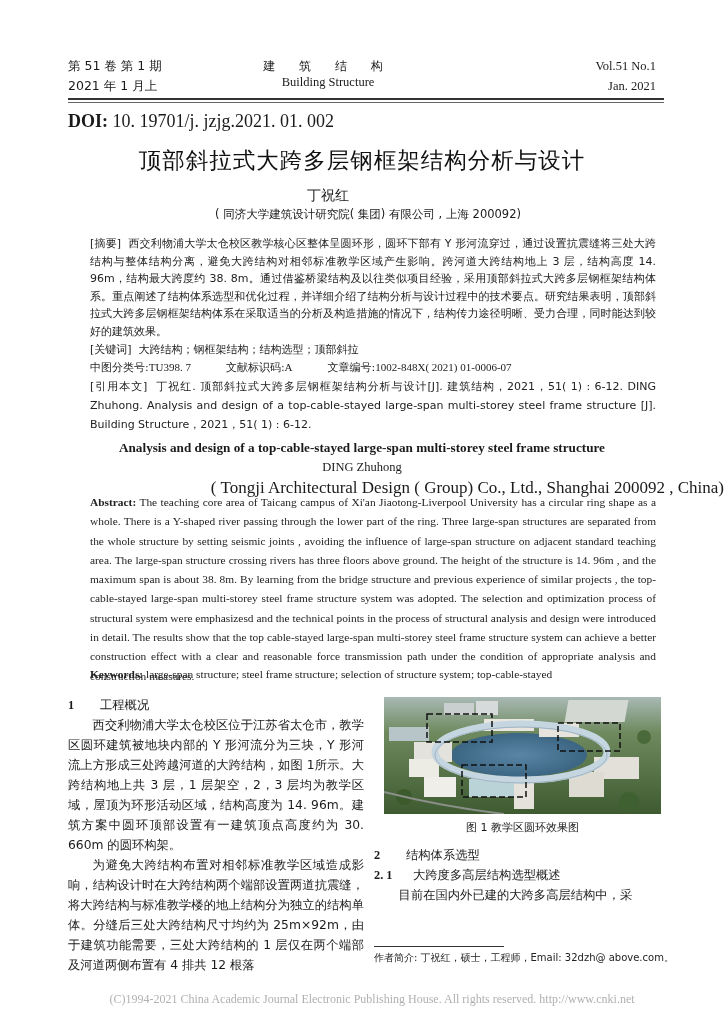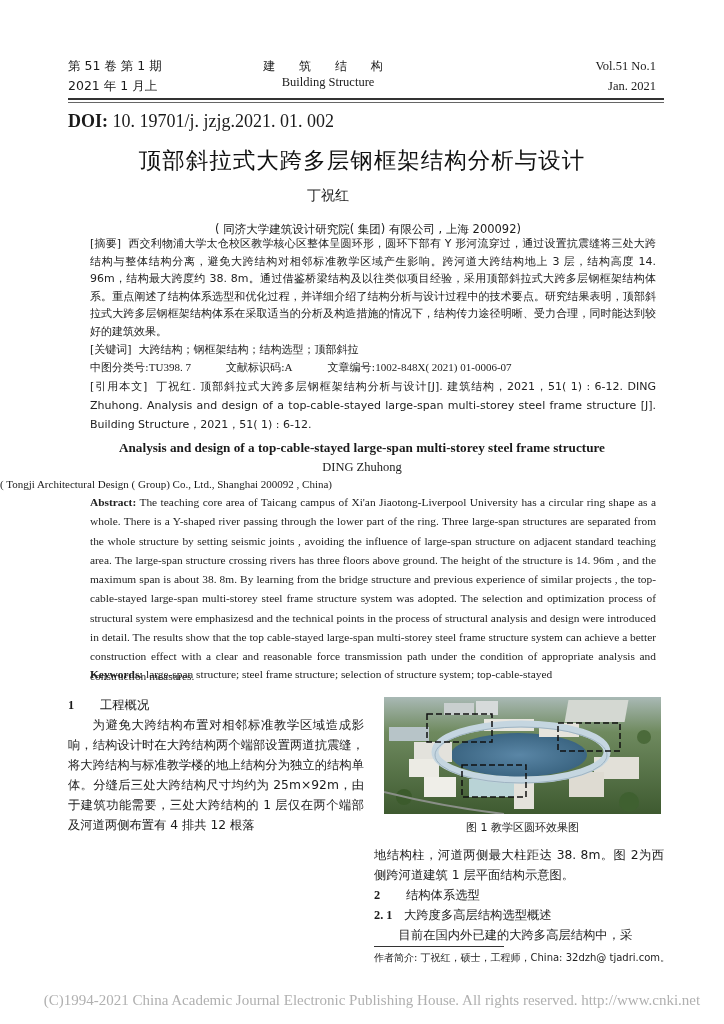--- a/index.html
+++ b/index.html
@@ -16,48 +16,48 @@
   .hdr-r { right: 68px; text-align: right; }
   .hdr-cn { letter-spacing: 10px; font-family: "DejaVu Sans", sans-serif; font-size: 12px; }
   .rule-thick { left: 68px; width: 596px; height: 1.6px; background: #333; }
   .rule-thin { left: 68px; width: 596px; height: 0.8px; background: #666; }
 
   .doi { left: 68px; top: 111px; font-size: 18px; font-family: "Liberation Serif", serif; }
   .doi b { font-weight: bold; }
 
   .title { left: 0; width: 724px; top: 145px; text-align: center; font-family: "DejaVu Sans", sans-serif; font-size: 22.5px; letter-spacing: 1px; color: #111; }
   .author { left: 0; width: 656px; top: 187px; text-align: center; font-family: "DejaVu Sans", sans-serif; font-size: 14px; }
-  .affil { left: 0; width: 724px; top: 222px; text-align: center; font-family: "DejaVu Sans", sans-serif; font-size: 11.5px; padding-left: 12px; }
+  .affil { left: 0; width: 724px; top: 207px; text-align: center; font-family: "DejaVu Sans", sans-serif; font-size: 11.5px; padding-left: 12px; }
 
   .cn-block { left: 90px; width: 566px; font-family: "DejaVu Sans", sans-serif; font-size: 11px; line-height: 17.5px; color: #222; }
   .cn-block .lab { font-weight: normal; }
 
   .en-title { left: 0; width: 724px; top: 440px; text-align: center; font-family: "Liberation Serif", serif; font-weight: bold; font-size: 13.2px; }
   .en-author { left: 0; width: 724px; top: 460px; text-align: center; font-family: "Liberation Serif", serif; font-size: 12.5px; }
-  .en-affil { left: 0; width: 724px; top: 478px; text-align: left; font-family: "Liberation Serif", serif; font-size: 11px; }
+  .en-affil { left: 0; width: 724px; top: 478px; text-align: right; font-family: "Liberation Serif", serif; font-size: 17px; }
 
   .en-abs { left: 90px; width: 566px; top: 493px; font-family: "Liberation Serif", serif; font-size: 11.4px; line-height: 19.3px; text-align: justify; color: #222; }
   .en-abs b { font-weight: bold; }
   .en-kw { left: 90px; width: 566px; top: 666px; font-family: "Liberation Serif", serif; font-size: 11.4px; line-height: 17px; color: #222; }
 
   
   .col { font-family: "DejaVu Sans", sans-serif; font-size: 12.3px; line-height: 20px; color: #1a1a1a; }
   .col-left { left: 68px; width: 296px; top: 695px; }
   .sec-h { display: flex; gap: 18px; }
   .sec-h .num { font-family: "Liberation Serif", serif; font-weight: bold; width: 14px; }
   .para { text-indent: 2em; text-align: justify; }
 
   .figure { left: 384px; top: 697px; width: 277px; height: 117px; overflow: hidden; background: #5b7a4a; }
   .fig-cap { left: 384px; width: 277px; top: 820px; text-align: center; font-family: "DejaVu Sans", sans-serif; font-size: 11px; }
 
   .col-right { left: 374px; width: 290px; top: 845px; }
   .fn-rule { left: 374px; top: 946px; width: 130px; height: 0.8px; background: #333; }
   .footnote { left: 374px; top: 951px; font-family: "DejaVu Sans", sans-serif; font-size: 10px; color: #222; }
 
-  .copyright { left: 0; width: 724px; top: 992px; text-align: center; font-family: "Liberation Serif", serif; font-size: 15px; color: #b0b0b0; padding-left: 20px; }
+  .copyright { left: 0; width: 724px; top: 992px; text-align: center; font-family: "Liberation Serif", serif; font-size: 12px; color: #b0b0b0; padding-left: 20px; }
 </style>
 </head>
 <body>
 
 <div class="abs hdr hdr-l sans" style="top:58px;">第 51 卷 第 1 期</div>
 <div class="abs hdr hdr-l sans" style="top:78px;">2021 年 1 月上</div>
 <div class="abs hdr hdr-c hdr-cn" style="top:58px;">建 筑 结 构</div>
 <div class="abs hdr hdr-c serif" style="top:74px;">Building Structure</div>
 <div class="abs hdr hdr-r serif" style="top:58px;">Vol.51 No.1</div>
 <div class="abs hdr hdr-r serif" style="top:78px;">Jan. 2021</div>
@@ -99,20 +99,21 @@
 </div>
 <div class="abs en-kw">
   <b>Keywords:</b><span> large-span structure;  steel frame structure;  selection of structure system;  top-cable-stayed</span>
 </div>
 
 <div class="abs col col-left">
   <div class="sec-h">
     <span class="num">1</span>
     <span>工程概况</span>
   </div>
+  <p class="para">西交利物浦大学太仓校区位于江苏省太仓市，教学区圆环建筑被地块内部的 Y 形河流分为三块，Y 形河流上方形成三处跨越河道的大跨结构，如图 1所示。大跨结构地上共 3 层，1 层架空，2，3 层均为教学区域，屋顶为环形活动区域，结构高度为 14. 96m。建筑方案中圆环顶部设置有一建筑顶点高度约为 30. 660m 的圆环构架。</p>
   <p class="para">为避免大跨结构布置对相邻标准教学区域造成影响，结构设计时在大跨结构两个端部设置两道抗震缝，将大跨结构与标准教学楼的地上结构分为独立的结构单体。分缝后三处大跨结构尺寸均约为 25m×92m，由于建筑功能需要，三处大跨结构的 1 层仅在两个端部及河道两侧布置有 4 排共 12 根落</p>
 </div>
 
 <div class="abs figure">
   <svg width="277" height="117" viewBox="0 0 277 117">
     <defs>
       <linearGradient id="sky" x1="0" y1="0" x2="0" y2="1">
         <stop offset="0" stop-color="#a9b9b5"></stop>
         <stop offset="0.3" stop-color="#6f8a5f"></stop>
         <stop offset="1" stop-color="#3e5a30"></stop>
@@ -150,28 +151,27 @@
 
     <circle cx="20" cy="100" r="8" fill="#3c5b2c"></circle>
     <circle cx="245" cy="105" r="10" fill="#3f6030"></circle>
     <circle cx="260" cy="40" r="7" fill="#4b6a3a"></circle>
     <path d="M0,95 Q60,110 120,117" stroke="#8a8f88" stroke-width="2" fill="none"></path>
   </svg>
 </div>
 <div class="abs fig-cap">图 1   教学区圆环效果图</div>
 
 <div class="abs col col-right">
-  <p style="text-align:justify;">地结构柱，河道两侧最大柱距达 38. 8m。图 2为西侧跨河道建筑 1 层平面结构示意图。</p>
   <div class="sec-h">
     <span class="num">2</span>
     <span>结构体系选型</span>
   </div>
-  <div class="sec-h" style="gap:6px;">
+  <div class="sec-h" style="gap:15px;">
     <span class="num" style="width:24px;">2. 1</span>
     <span>大跨度多高层结构选型概述</span>
   </div>
   <p class="para">目前在国内外已建的大跨多高层结构中，采</p>
 </div>
 
 <div class="abs fn-rule"></div>
-<div class="abs footnote">作者简介: 丁祝红，硕士，工程师，China: 32dzh@ tjadri.com。</div>
+<div class="abs footnote">作者简介: 丁祝红，硕士，工程师，Email: 32dzh@ above.com。</div>
 
 <div class="abs copyright">(C)1994-2021 China Academic Journal Electronic Publishing House. All rights reserved.    http://www.cnki.net</div>
 
 </body></html>

